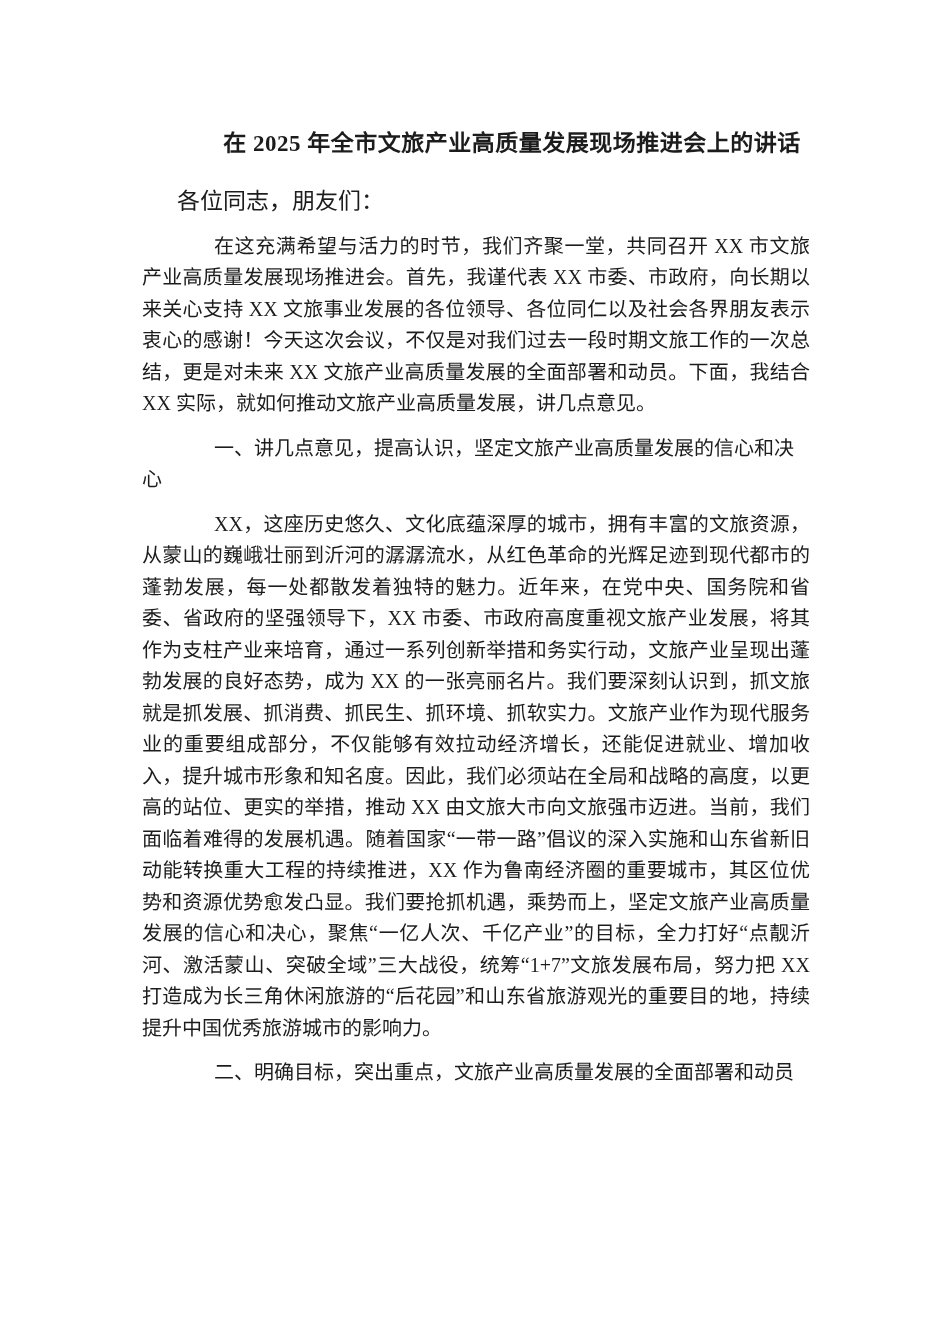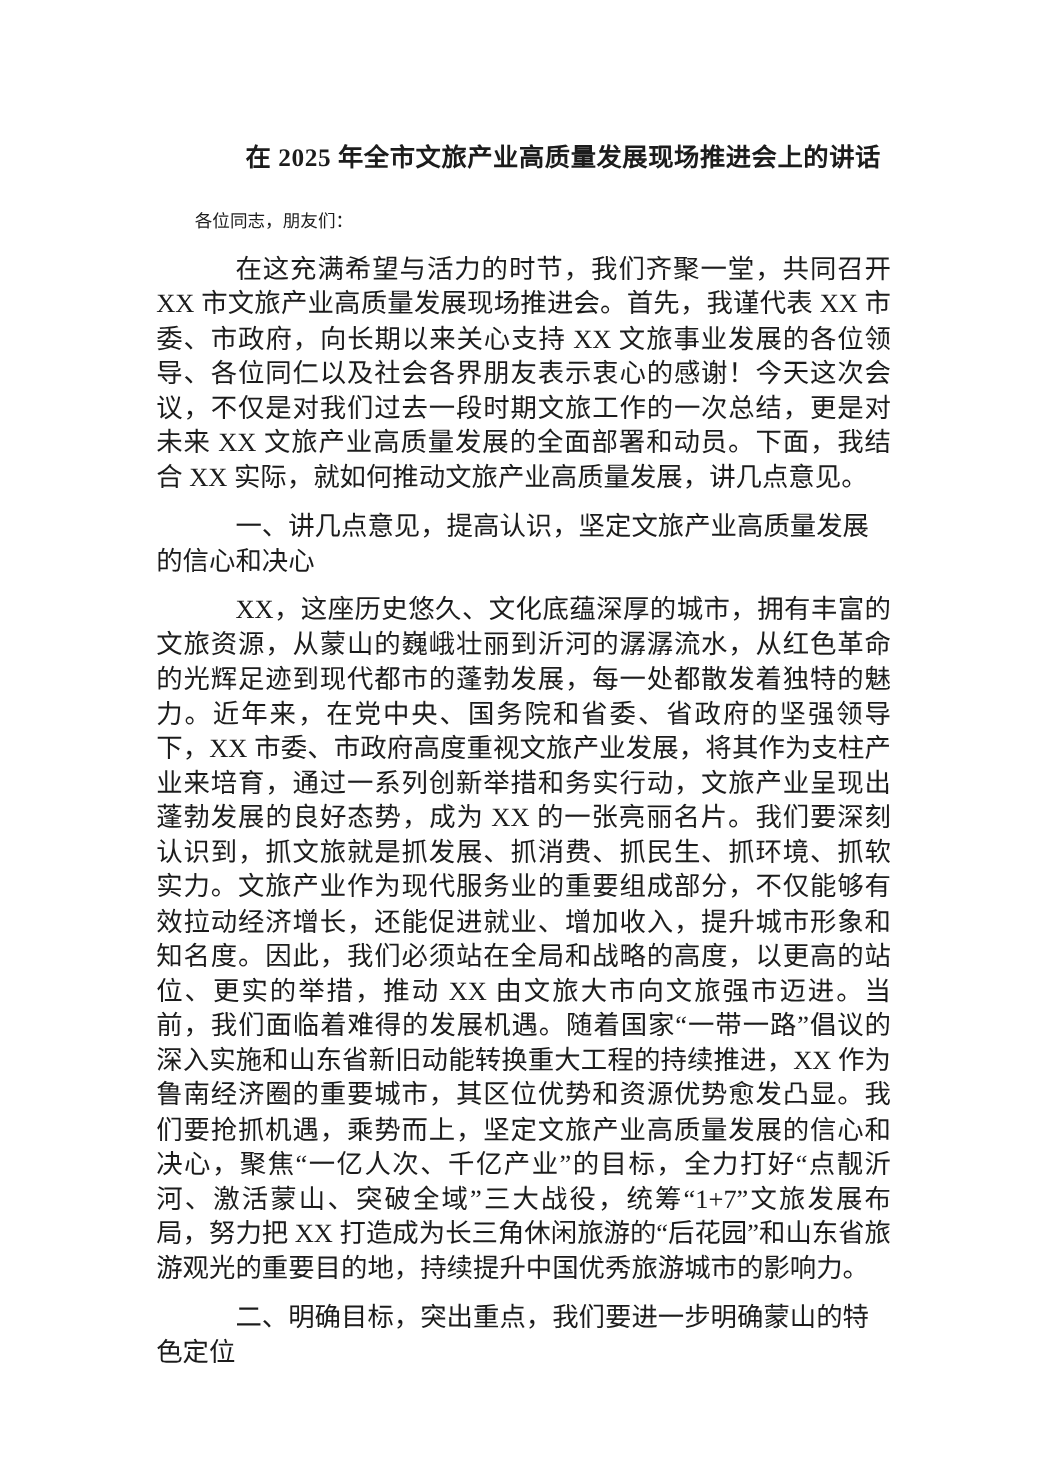--- a/index.html
+++ b/index.html
@@ -24,27 +24,27 @@
   .doc-title {
     font-size: 23px;
     line-height: 36px;
     font-weight: 700;
     text-align: center;
     text-indent: 72px; 
     margin: 0 0 24px 0;
     letter-spacing: 0.5px;
   }
   .salutation {
-    font-size: 16px;
+    font-size: 23px;
     line-height: 31.5px;
     text-indent: 35px;
     margin: 0 0 13px 0;
   }
   .para, .heading {
-    font-size: 24px;
+    font-size: 20px;
     line-height: 31.5px;
     text-indent: 72px;
     text-align: justify;
     margin: 0 0 13px 0;
     word-break: break-all;
   }
   .heading {
     text-align: left;
   }
 </style>
@@ -55,15 +55,15 @@
   <h1 class="doc-title">在 2025 年全市文旅产业高质量发展现场推进会上的讲话</h1>
 
   <p class="salutation">各位同志，朋友们：</p>
 
   <p class="para">在这充满希望与活力的时节，我们齐聚一堂，共同召开 XX 市文旅产业高质量发展现场推进会。首先，我谨代表 XX 市委、市政府，向长期以来关心支持 XX 文旅事业发展的各位领导、各位同仁以及社会各界朋友表示衷心的感谢！今天这次会议，不仅是对我们过去一段时期文旅工作的一次总结，更是对未来 XX 文旅产业高质量发展的全面部署和动员。下面，我结合 XX 实际，就如何推动文旅产业高质量发展，讲几点意见。</p>
 
   <p class="heading">一、讲几点意见，提高认识，坚定文旅产业高质量发展的信心和决心</p>
 
   <p class="para">XX，这座历史悠久、文化底蕴深厚的城市，拥有丰富的文旅资源，从蒙山的巍峨壮丽到沂河的潺潺流水，从红色革命的光辉足迹到现代都市的蓬勃发展，每一处都散发着独特的魅力。近年来，在党中央、国务院和省委、省政府的坚强领导下，XX 市委、市政府高度重视文旅产业发展，将其作为支柱产业来培育，通过一系列创新举措和务实行动，文旅产业呈现出蓬勃发展的良好态势，成为 XX 的一张亮丽名片。我们要深刻认识到，抓文旅就是抓发展、抓消费、抓民生、抓环境、抓软实力。文旅产业作为现代服务业的重要组成部分，不仅能够有效拉动经济增长，还能促进就业、增加收入，提升城市形象和知名度。因此，我们必须站在全局和战略的高度，以更高的站位、更实的举措，推动 XX 由文旅大市向文旅强市迈进。当前，我们面临着难得的发展机遇。随着国家“一带一路”倡议的深入实施和山东省新旧动能转换重大工程的持续推进，XX 作为鲁南经济圈的重要城市，其区位优势和资源优势愈发凸显。我们要抢抓机遇，乘势而上，坚定文旅产业高质量发展的信心和决心，聚焦“一亿人次、千亿产业”的目标，全力打好“点靓沂河、激活蒙山、突破全域”三大战役，统筹“1+7”文旅发展布局，努力把 XX 打造成为长三角休闲旅游的“后花园”和山东省旅游观光的重要目的地，持续提升中国优秀旅游城市的影响力。</p>
 
-  <p class="heading">二、明确目标，突出重点，我们要进一步明确蒙山的特色定位</p>
+  <p class="heading">二、明确目标，突出重点，文旅产业高质量发展的全面部署和动员</p>
 
 </div>
 
 </body></html>

